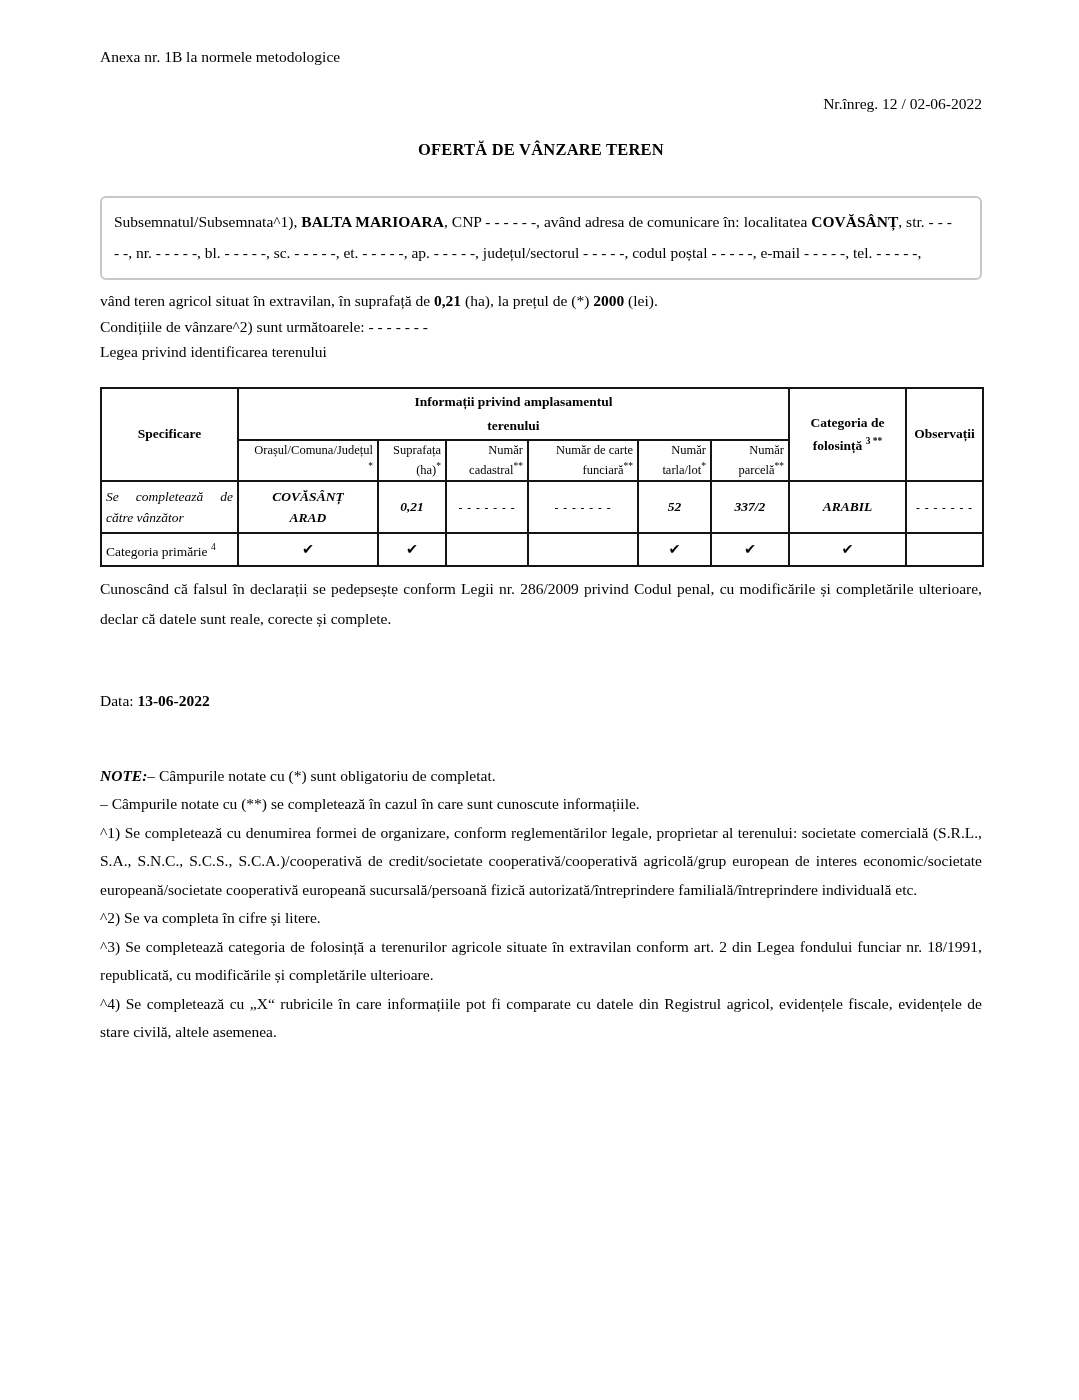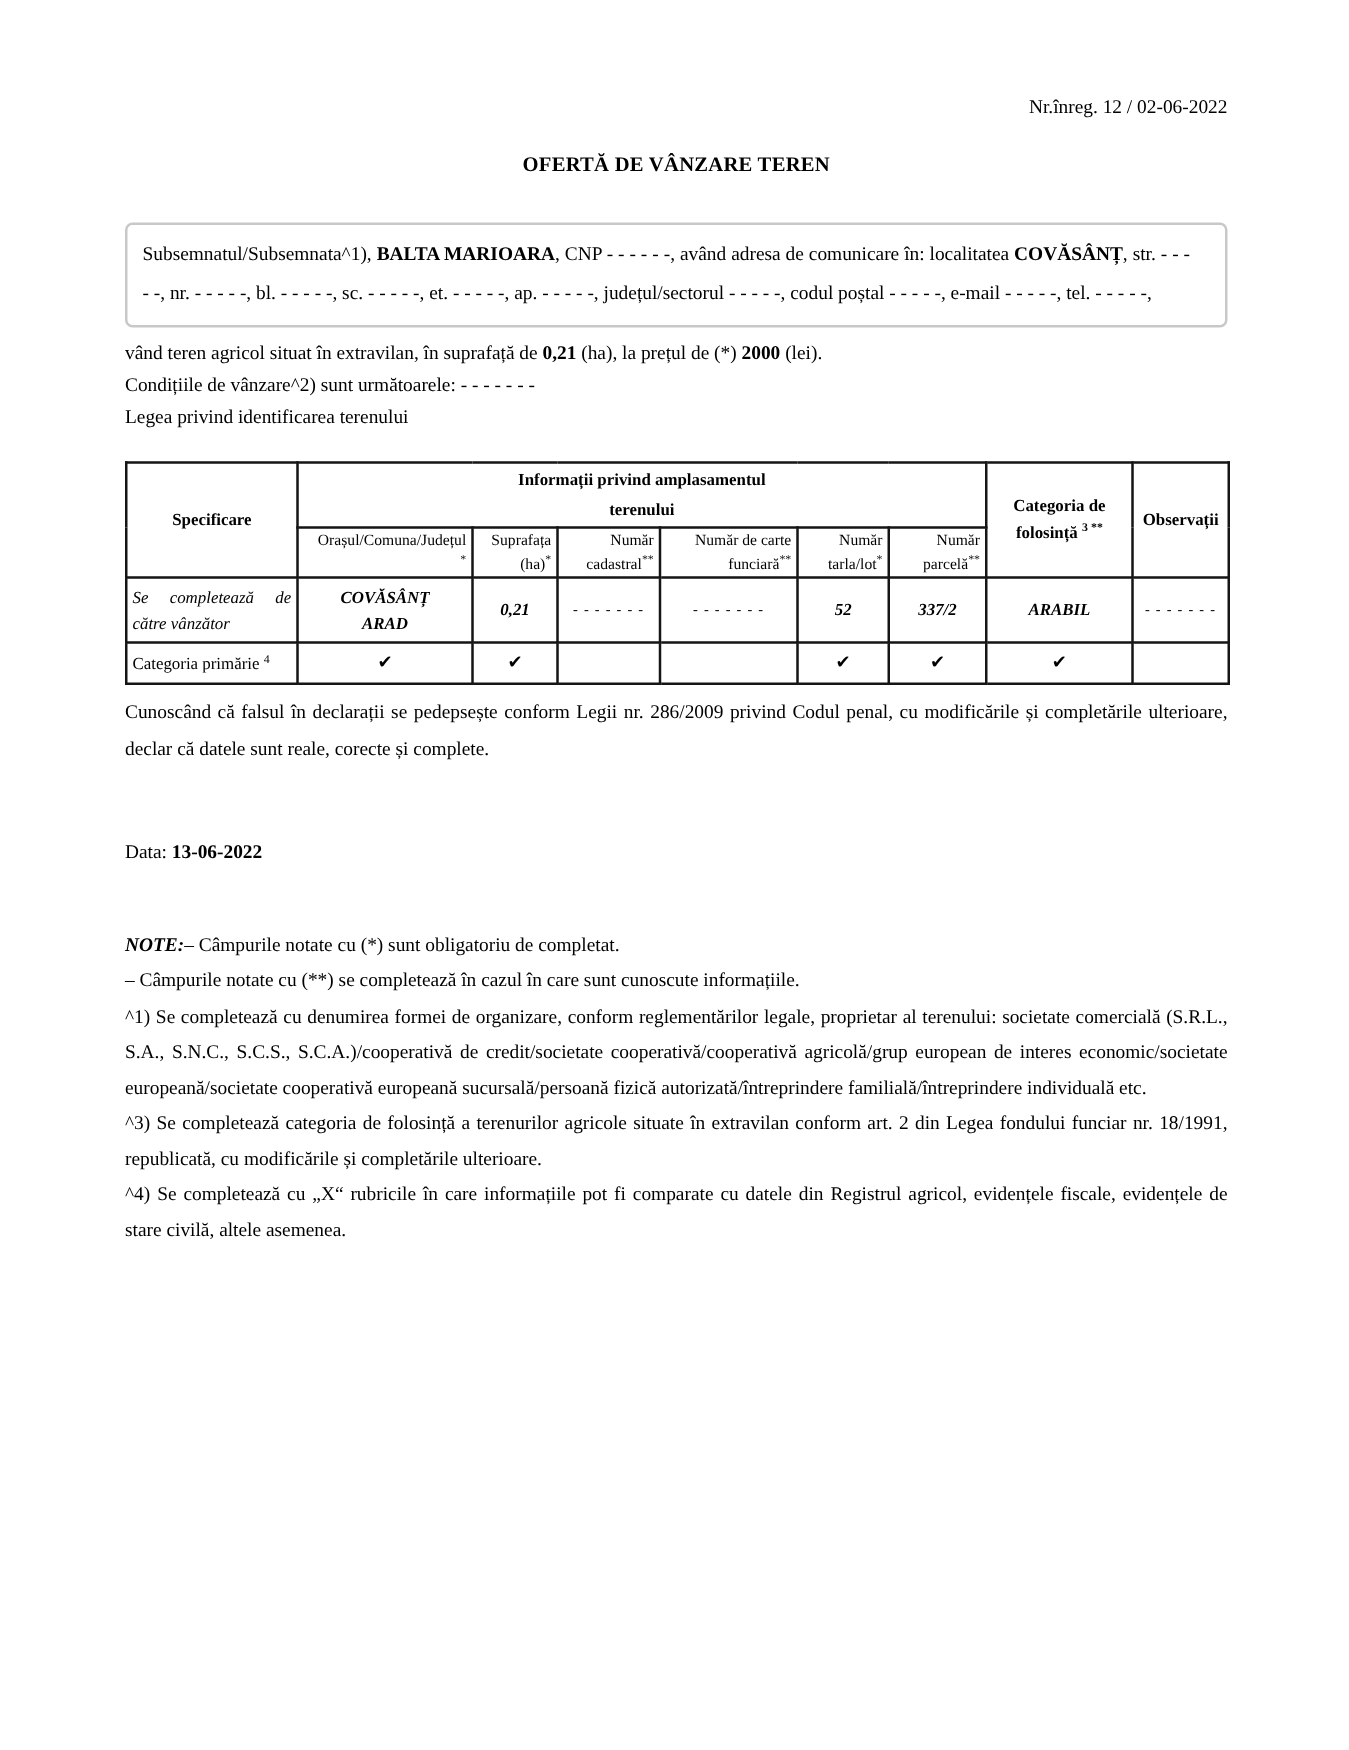--- a/index.html
+++ b/index.html
@@ -66,20 +66,21 @@
   .date-line { font-size: 15.5px; margin: 58px 0 0 0; }
   .notes { margin-top: 52px; font-size: 15.5px; }
   .notes p { margin: 0; line-height: 28.5px; text-align: justify; }
   .note-label { font-weight: 700; font-style: italic; }
 </style>
 </head>
 <body>
 
 <div class="page">
 
+  <div class="annex">Anexa nr. 1B la normele metodologice</div>
 
   <div class="reg">Nr.înreg. 12 / 02-06-2022</div>
 
   <div class="title">OFERTĂ DE VÂNZARE TEREN</div>
 
   <div class="intro-box"><span>Subsemnatul/Subsemnata^1), </span><b class="inline">BALTA MARIOARA</b><span>, CNP - - - - - -, având adresa de comunicare în: localitatea </span><b class="inline">COVĂSÂNȚ</b><span>, str. - - - - -, nr. - - - - -, bl. - - - - -, sc. - - - - -, et. - - - - -, ap. - - - - -, județul/sectorul - - - - -, codul poștal - - - - -, e-mail - - - - -, tel. - - - - -,</span></div>
 
   <p class="flow first"><span>vând teren agricol situat în extravilan, în suprafață de </span><b class="inline">0,21</b><span> (ha), la prețul de (*) </span><b class="inline">2000</b><span> (lei).</span></p>
 
   <p class="flow">Condițiile de vânzare^2) sunt următoarele: - - - - - - -</p>
@@ -166,17 +167,18 @@
   </table>
 
   <p class="declaration">Cunoscând că falsul în declarații se pedepsește conform Legii nr. 286/2009 privind Codul penal, cu modificările și completările ulterioare, declar că datele sunt reale, corecte și complete.</p>
 
   <p class="date-line"><span>Data: </span><b class="inline">13-06-2022</b></p>
 
   <div class="notes">
     <p><span class="note-label">NOTE:</span><span>– Câmpurile notate cu (*) sunt obligatoriu de completat.</span></p>
     <p>– Câmpurile notate cu (**) se completează în cazul în care sunt cunoscute informațiile.</p>
     <p>^1) Se completează cu denumirea formei de organizare, conform reglementărilor legale, proprietar al terenului: societate comercială (S.R.L., S.A., S.N.C., S.C.S., S.C.A.)/cooperativă de credit/societate cooperativă/cooperativă agricolă/grup european de interes economic/societate europeană/societate cooperativă europeană sucursală/persoană fizică autorizată/întreprindere familială/întreprindere individuală etc.</p>
+    <p>^2) Se va completa în cifre și litere.</p>
     <p>^3) Se completează categoria de folosință a terenurilor agricole situate în extravilan conform art. 2 din Legea fondului funciar nr. 18/1991, republicată, cu modificările și completările ulterioare.</p>
     <p>^4) Se completează cu „X“ rubricile în care informațiile pot fi comparate cu datele din Registrul agricol, evidențele fiscale, evidențele de stare civilă, altele asemenea.</p>
   </div>
 
 </div>
 
 </body></html>

